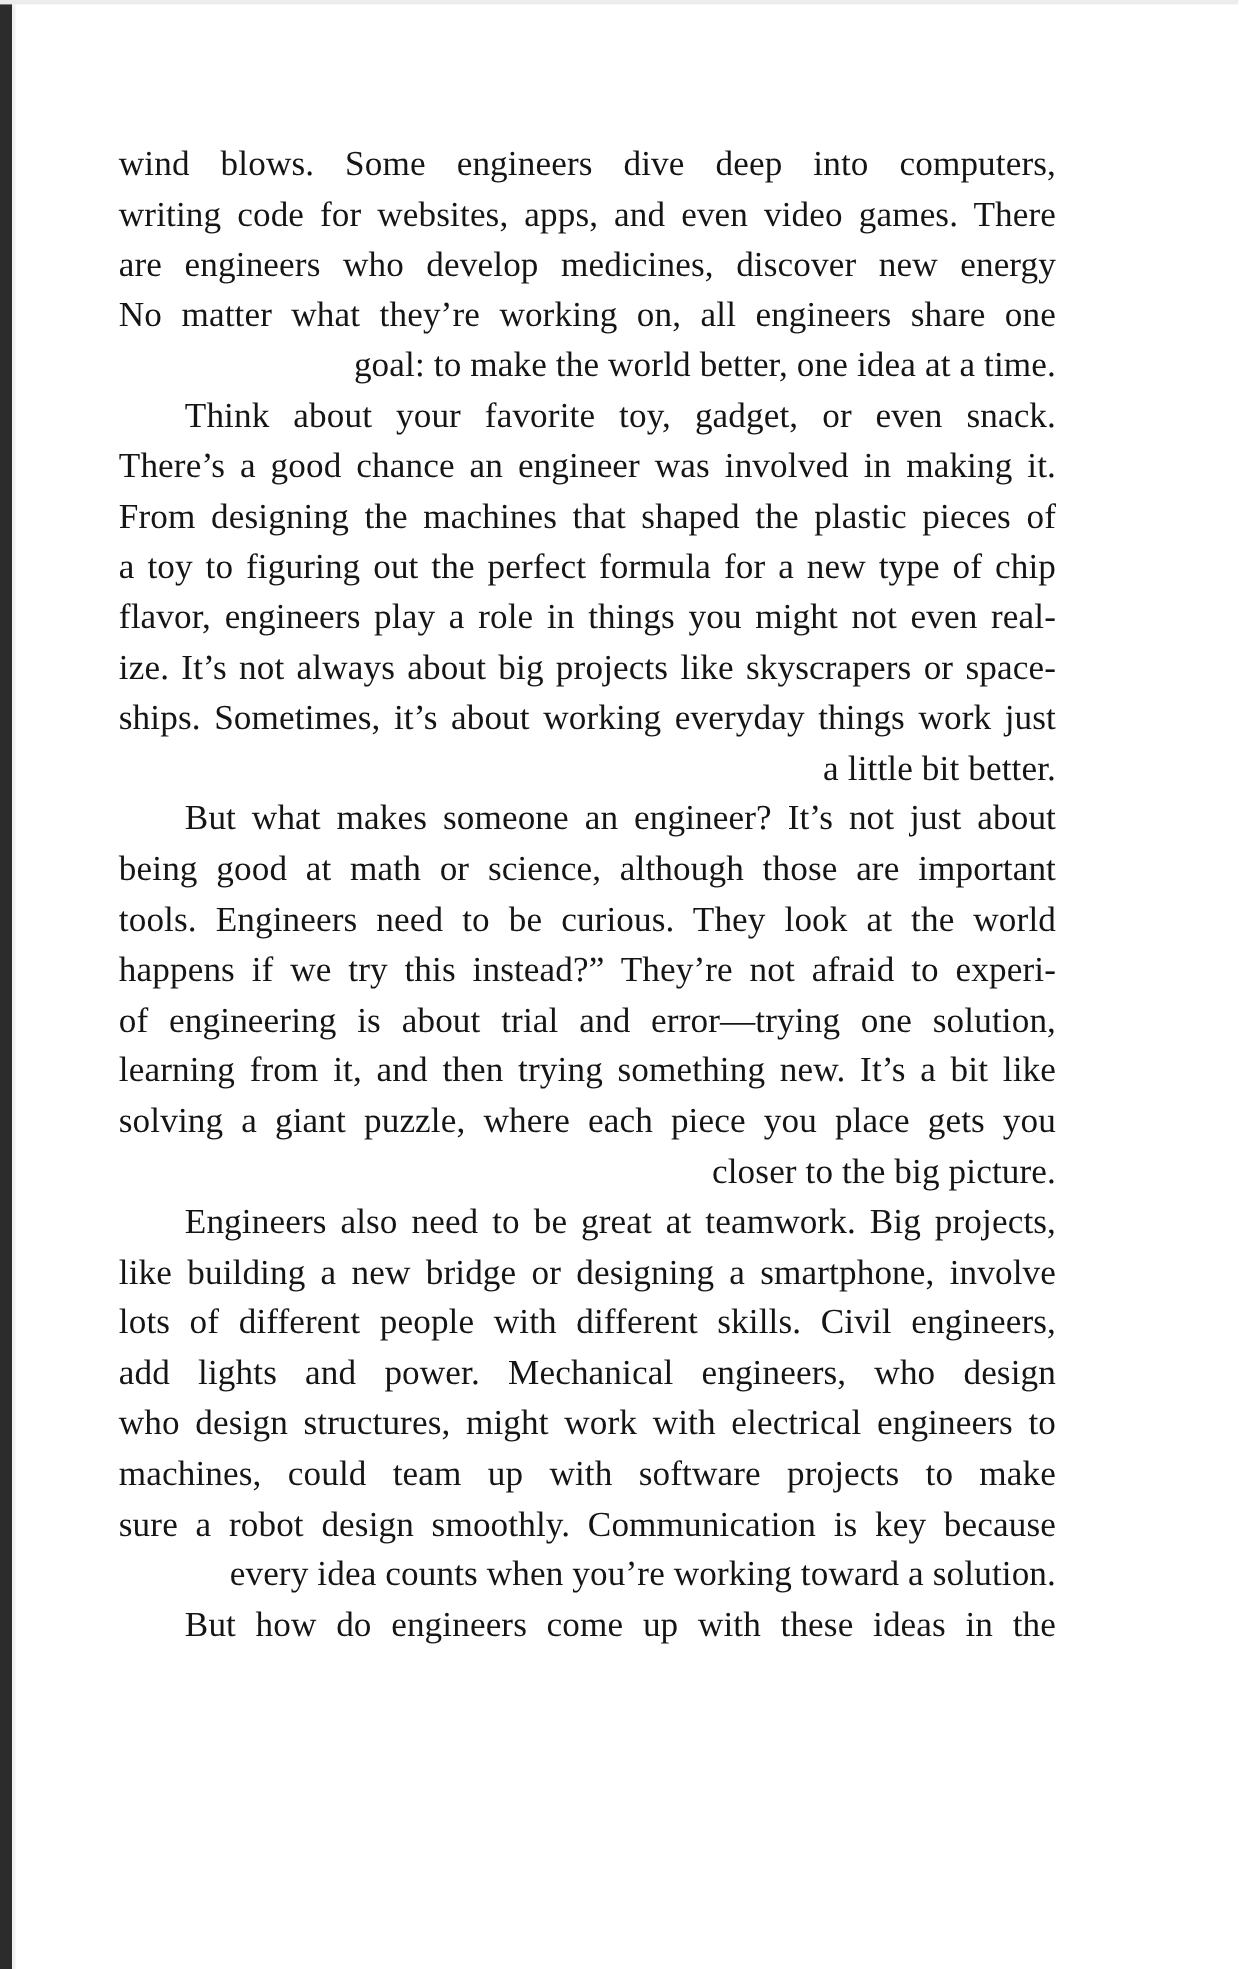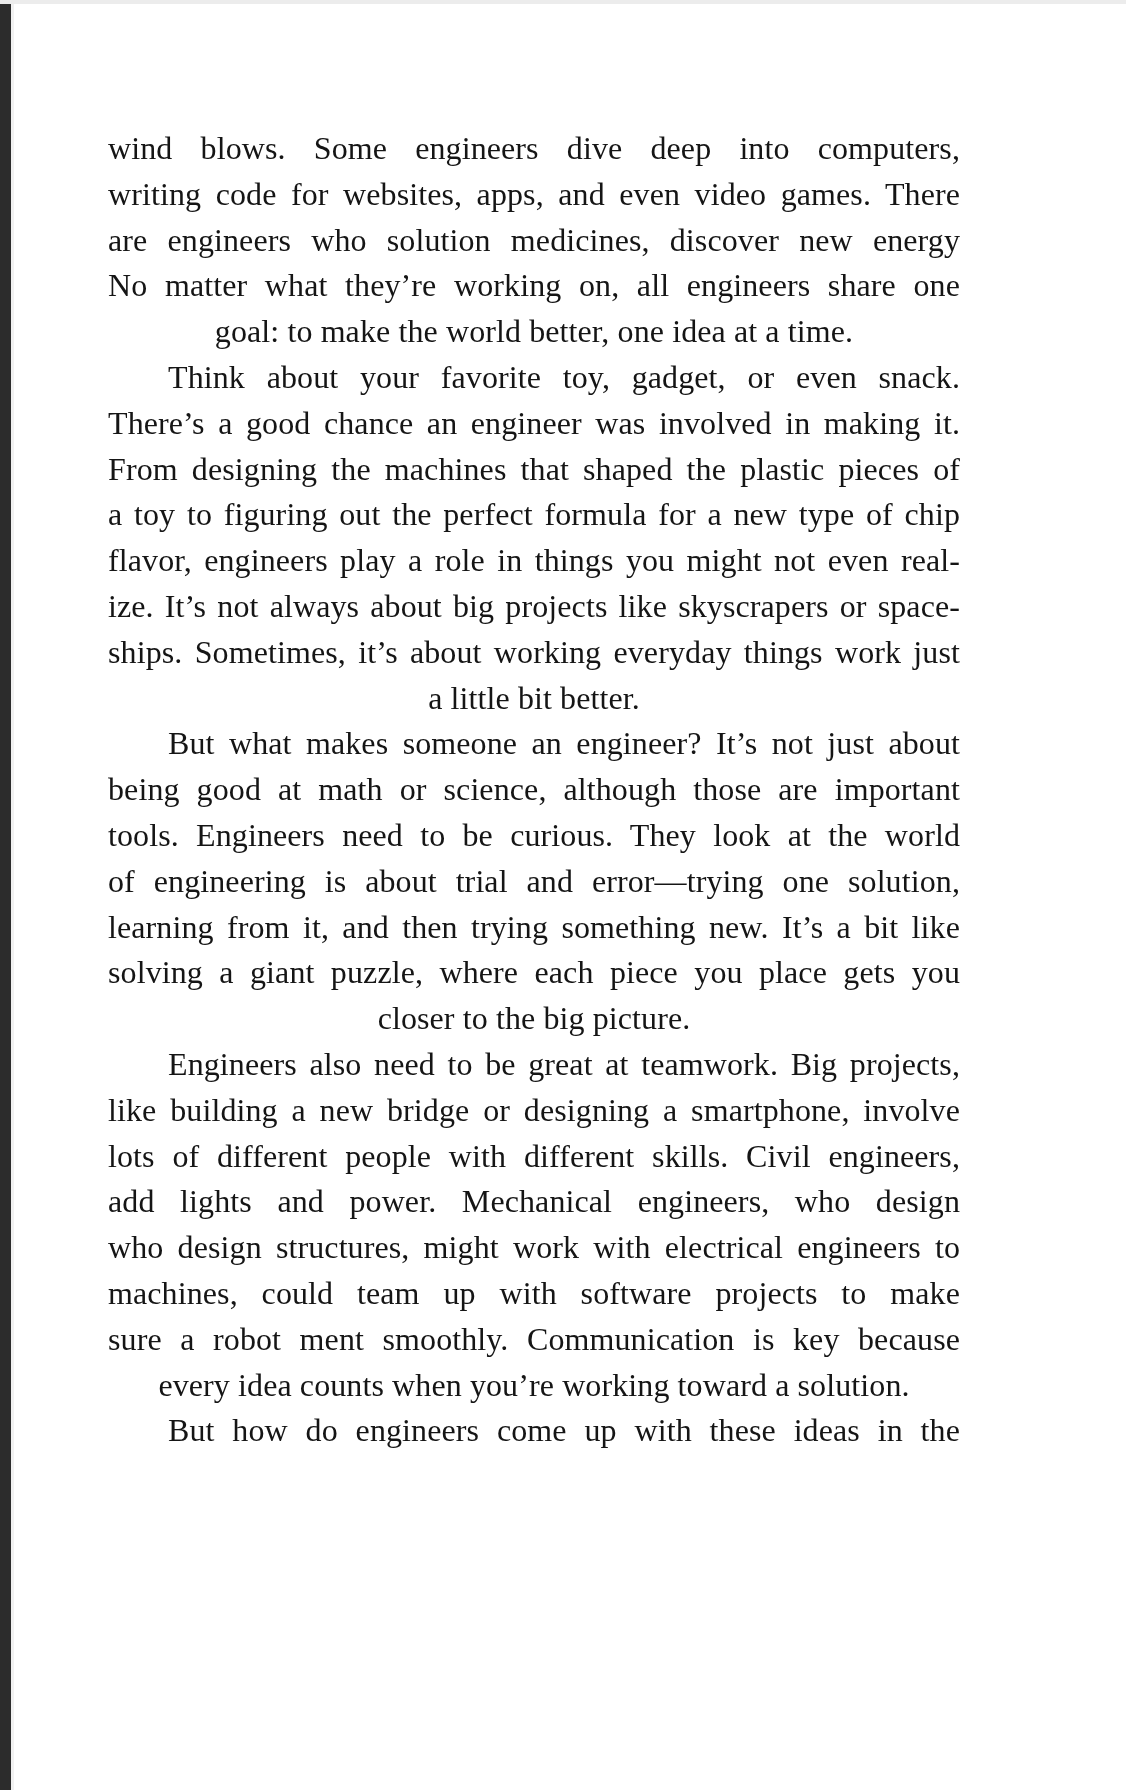--- a/index.html
+++ b/index.html
@@ -41,21 +41,21 @@
     left: 108px;
     top: 126px;
     width: 852px;
     font-size: 32px;
     line-height: 45.8px;
     color: var(--text-color, #151515);
     letter-spacing: 0.1px;
   }
   .paragraph { margin: 0; }
   .line {
-    text-align: center;
+    text-align: right;
     white-space: normal;
   }
   .line.justified {
     text-align: justify;
     text-align-last: justify;
   }
   .line.indented {
     text-indent: 60px;
   }
 </style>
@@ -63,50 +63,51 @@
 <body>
 
 <div class="screen">
   <div class="top-strip"></div>
   <div class="left-bar"></div>
   <div class="gutter-line"></div>
   <div class="text-column" id="text-column">
       <div class="paragraph">
         <div class="line justified">wind blows. Some engineers dive deep into computers,</div>
         <div class="line justified">writing code for websites, apps, and even video games. There</div>
-        <div class="line justified">are engineers who solution medicines, discover new energy</div>
+        <div class="line justified">are engineers who develop medicines, discover new energy</div>
         <div class="line justified">No matter what they’re working on, all engineers share one</div>
         <div class="line">goal: to make the world better, one idea at a time.</div>
       </div>
       <div class="paragraph">
         <div class="line justified indented">Think about your favorite toy, gadget, or even snack.</div>
         <div class="line justified">There’s a good chance an engineer was involved in making it.</div>
         <div class="line justified">From designing the machines that shaped the plastic pieces of</div>
         <div class="line justified">a toy to figuring out the perfect formula for a new type of chip</div>
         <div class="line justified">flavor, engineers play a role in things you might not even real-</div>
         <div class="line justified">ize. It’s not always about big projects like skyscrapers or space-</div>
         <div class="line justified">ships. Sometimes, it’s about working everyday things work just</div>
         <div class="line">a little bit better.</div>
       </div>
       <div class="paragraph">
         <div class="line justified indented">But what makes someone an engineer? It’s not just about</div>
         <div class="line justified">being good at math or science, although those are important</div>
         <div class="line justified">tools. Engineers need to be curious. They look at the world</div>
+        <div class="line justified">happens if we try this instead?” They’re not afraid to experi-</div>
         <div class="line justified">of engineering is about trial and error—trying one solution,</div>
         <div class="line justified">learning from it, and then trying something new. It’s a bit like</div>
         <div class="line justified">solving a giant puzzle, where each piece you place gets you</div>
         <div class="line">closer to the big picture.</div>
       </div>
       <div class="paragraph">
         <div class="line justified indented">Engineers also need to be great at teamwork. Big projects,</div>
         <div class="line justified">like building a new bridge or designing a smartphone, involve</div>
         <div class="line justified">lots of different people with different skills. Civil engineers,</div>
         <div class="line justified">add lights and power. Mechanical engineers, who design</div>
         <div class="line justified">who design structures, might work with electrical engineers to</div>
         <div class="line justified">machines, could team up with software projects to make</div>
-        <div class="line justified">sure a robot ment smoothly. Communication is key because</div>
+        <div class="line justified">sure a robot design smoothly. Communication is key because</div>
         <div class="line">every idea counts when you’re working toward a solution.</div>
       </div>
       <div class="paragraph">
         <div class="line justified indented">But how do engineers come up with these ideas in the</div>
       </div>
     </div>
 </div>
 
 </body></html>

